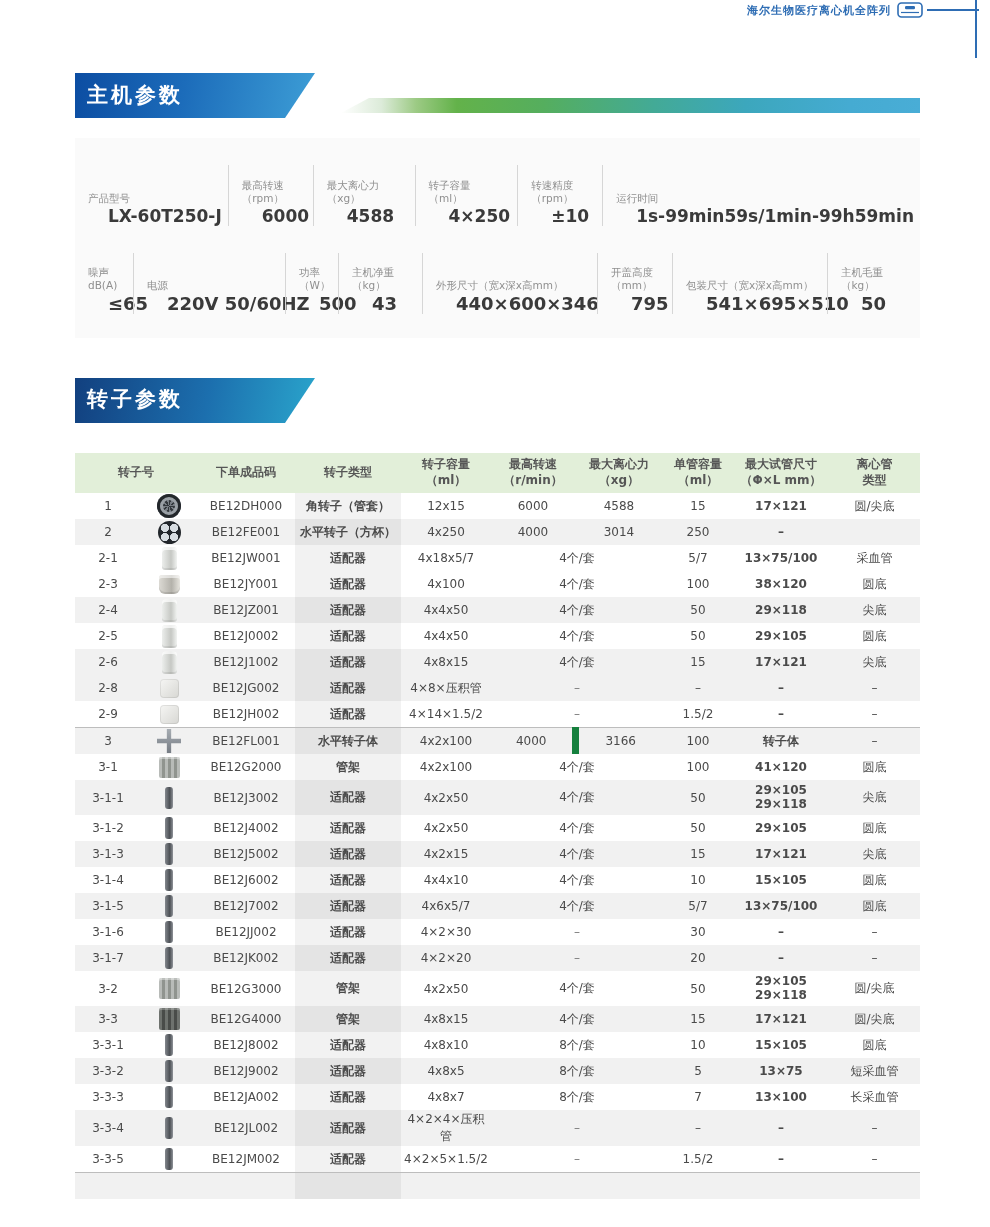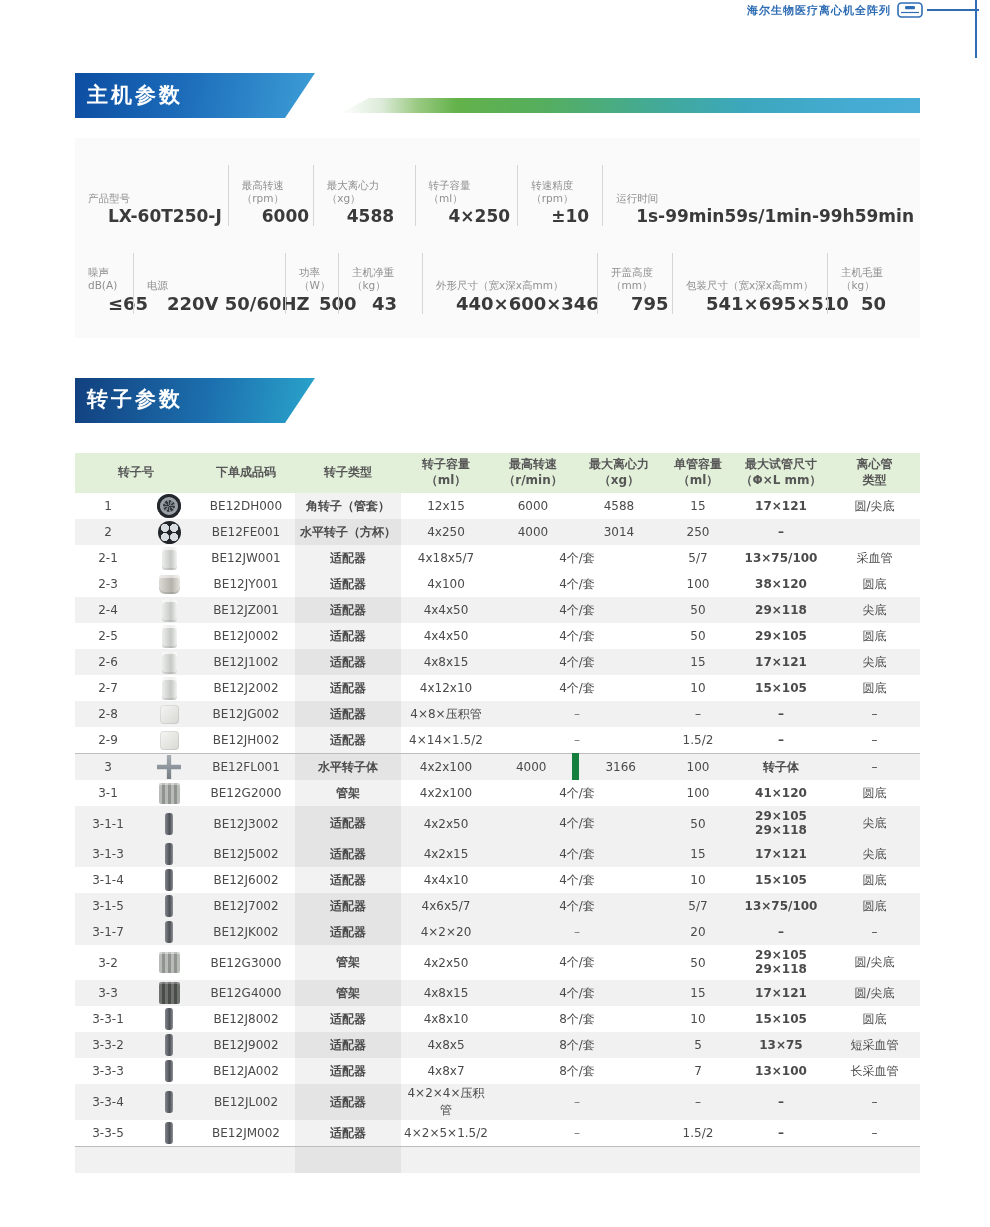--- a/index.html
+++ b/index.html
@@ -321,32 +321,20 @@
     <td class="c-ic"><span class="ic ic-adapter"></span></td>
     <td class="c-code"><span>BE12J1002</span></td>
     <td class="c-type"><span>适配器</span></td>
     <td class="c-cap"><span>4x8x15</span></td>
     <td class="c-speed" colspan="2"><span>4个/套</span></td>
 
     <td class="c-tcap"><span>15</span></td>
     <td class="c-size"><span>17×121</span></td>
     <td class="c-ttype"><span>尖底</span></td>
   </tr>
-        <tr>
-    <td class="c-no"><span>2-7</span></td>
-    <td class="c-ic"><span class="ic ic-adapter"></span></td>
-    <td class="c-code"><span>BE12J2002</span></td>
-    <td class="c-type"><span>适配器</span></td>
-    <td class="c-cap"><span>4x12x10</span></td>
-    <td class="c-speed" colspan="2"><span>4个/套</span></td>
-
-    <td class="c-tcap"><span>10</span></td>
-    <td class="c-size"><span>15×105</span></td>
-    <td class="c-ttype"><span>圆底</span></td>
-  </tr>
         <tr class="stripe">
     <td class="c-no"><span>2-8</span></td>
     <td class="c-ic"><span class="ic ic-block"></span></td>
     <td class="c-code"><span>BE12JG002</span></td>
     <td class="c-type"><span>适配器</span></td>
     <td class="c-cap"><span>4×8×压积管</span></td>
     <td class="c-speed" colspan="2"><span class="dash">–</span></td>
 
     <td class="c-tcap"><span>–</span></td>
     <td class="c-size"><span>–</span></td>
@@ -394,20 +382,32 @@
     <td class="c-code"><span>BE12J3002</span></td>
     <td class="c-type"><span>适配器</span></td>
     <td class="c-cap"><span>4x2x50</span></td>
     <td class="c-speed" colspan="2"><span>4个/套</span></td>
 
     <td class="c-tcap"><span>50</span></td>
     <td class="c-size"><span>29×105
 29×118</span></td>
     <td class="c-ttype"><span>尖底</span></td>
   </tr>
+        <tr>
+    <td class="c-no"><span>3-1-2</span></td>
+    <td class="c-ic"><span class="ic ic-tube"></span></td>
+    <td class="c-code"><span>BE12J4002</span></td>
+    <td class="c-type"><span>适配器</span></td>
+    <td class="c-cap"><span>4x2x50</span></td>
+    <td class="c-speed" colspan="2"><span>4个/套</span></td>
+
+    <td class="c-tcap"><span>50</span></td>
+    <td class="c-size"><span>29×105</span></td>
+    <td class="c-ttype"><span>圆底</span></td>
+  </tr>
         <tr class="stripe">
     <td class="c-no"><span>3-1-3</span></td>
     <td class="c-ic"><span class="ic ic-tube"></span></td>
     <td class="c-code"><span>BE12J5002</span></td>
     <td class="c-type"><span>适配器</span></td>
     <td class="c-cap"><span>4x2x15</span></td>
     <td class="c-speed" colspan="2"><span>4个/套</span></td>
 
     <td class="c-tcap"><span>15</span></td>
     <td class="c-size"><span>17×121</span></td>
@@ -429,20 +429,32 @@
     <td class="c-no"><span>3-1-5</span></td>
     <td class="c-ic"><span class="ic ic-tube"></span></td>
     <td class="c-code"><span>BE12J7002</span></td>
     <td class="c-type"><span>适配器</span></td>
     <td class="c-cap"><span>4x6x5/7</span></td>
     <td class="c-speed" colspan="2"><span>4个/套</span></td>
 
     <td class="c-tcap"><span>5/7</span></td>
     <td class="c-size"><span>13×75/100</span></td>
     <td class="c-ttype"><span>圆底</span></td>
+  </tr>
+        <tr>
+    <td class="c-no"><span>3-1-6</span></td>
+    <td class="c-ic"><span class="ic ic-tube"></span></td>
+    <td class="c-code"><span>BE12JJ002</span></td>
+    <td class="c-type"><span>适配器</span></td>
+    <td class="c-cap"><span>4×2×30</span></td>
+    <td class="c-speed" colspan="2"><span class="dash">–</span></td>
+
+    <td class="c-tcap"><span>30</span></td>
+    <td class="c-size"><span>–</span></td>
+    <td class="c-ttype"><span>–</span></td>
   </tr>
         <tr class="stripe">
     <td class="c-no"><span>3-1-7</span></td>
     <td class="c-ic"><span class="ic ic-tube"></span></td>
     <td class="c-code"><span>BE12JK002</span></td>
     <td class="c-type"><span>适配器</span></td>
     <td class="c-cap"><span>4×2×20</span></td>
     <td class="c-speed" colspan="2"><span class="dash">–</span></td>
 
     <td class="c-tcap"><span>20</span></td>

